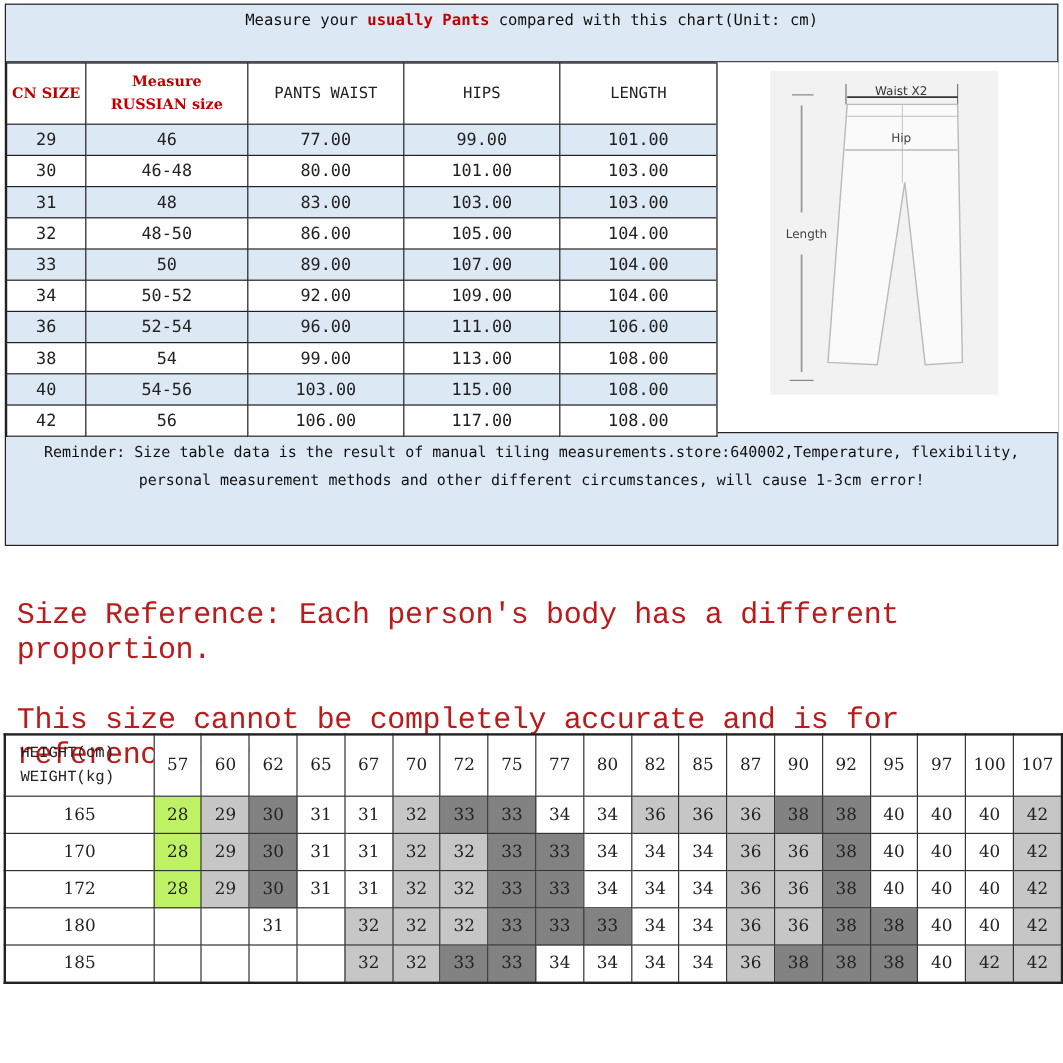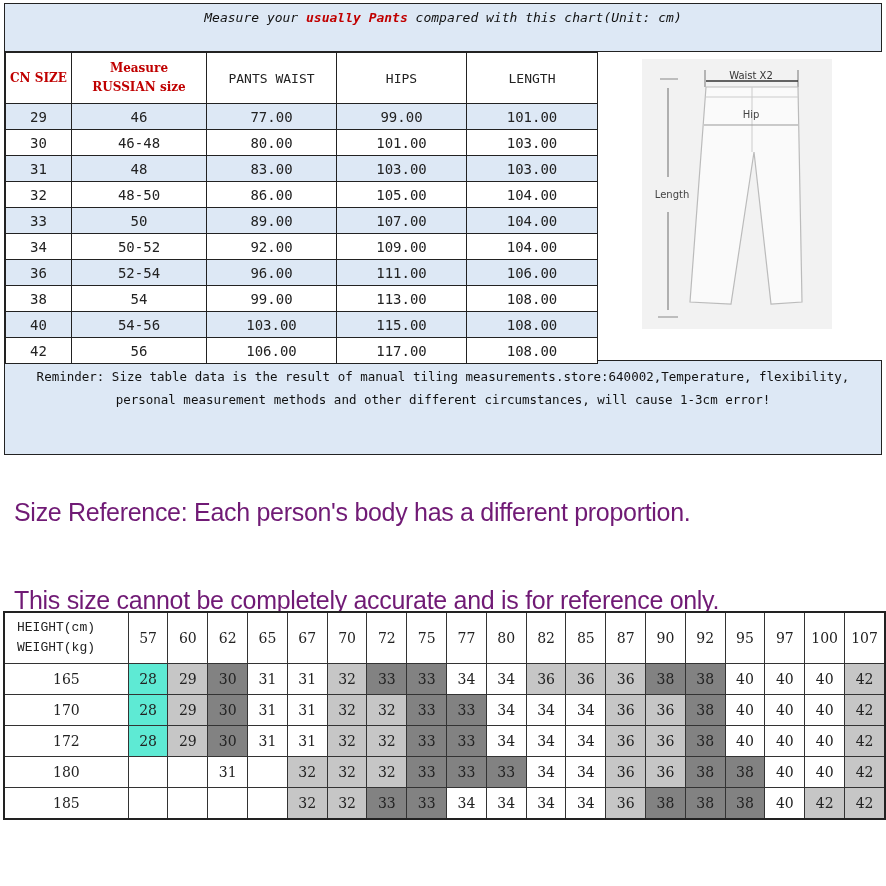--- a/index.html
+++ b/index.html
@@ -1,37 +1,37 @@
 <!DOCTYPE html>
 <html><head>
 <meta charset="utf-8">
 <style>
   html, body { margin:0; padding:0; background:#ffffff; }
   body { width:886px; height:886px; position:relative; overflow:hidden; font-family:"DejaVu Sans Mono", monospace; }
   .t1 { position:absolute; left:4px; top:3px; width:876px; border:1.5px solid #222; background:#dde8f5; }
-  .t1-head { height:48px; border-bottom:1.5px solid #222; text-align:center; font-size:13px; color:#111; line-height:22px; padding-top:3px; box-sizing:border-box;font-style:italic; }
+  .t1-head { height:48px; border-bottom:1.5px solid #222; text-align:center; font-size:13px; color:#111; line-height:22px; padding-top:3px; box-sizing:border-box; }
   .red { color:#c00000; font-weight:bold; }
   .t1-grid { position:relative; height:308px; }
   .t1-table { position:absolute; left:0; top:0; border-collapse:collapse; }
   .t1-table td { border:1px solid #222; text-align:center; font-size:14px; color:#222; padding:0; height:25px; }
   .t1-table tr.hdr td { height:50px; font-size:13px; }
   .t1-table tr.blue td { background:#dde8f5; }
   .t1-table tr.white td { background:#ffffff; }
   .hdr-red { color:#c00000; font-weight:bold; font-family:"DejaVu Serif", serif; font-size:12px; line-height:19px; }
   .diagram { position:absolute; left:592px; top:0; width:284px; height:308px; background:#fff; border-left:1px solid #222; }
   .t1-foot { border-top:1.5px solid #222; height:94px; text-align:center; font-size:12.5px; color:#111; line-height:23px; padding-top:4px; box-sizing:border-box; }
   .warn { color:#d00000; font-size:20px; font-family:"Liberation Sans Narrow","Liberation Sans", sans-serif; transform:scaleX(0.85); display:inline-block; margin-top:8px; letter-spacing:0.5px; }
-  .note { position:absolute; left:14px; font-family:Liberation Sans, sans-serif; font-size:25px; color:#701a75; letter-spacing:-0.3px; }
+  .note { position:absolute; left:14px; font-family:Liberation Mono, monospace; font-size:25px; color:#b91c1c; letter-spacing:-0.3px; }
   .t2 { position:absolute; left:3px; top:611px; border-collapse:collapse; border:2px solid #222; font-family:"DejaVu Serif", serif; }
   .t2 td { border:1px solid #333; text-align:center; font-size:14px; color:#222; padding:0; width:39px; height:30px; }
   .t2 td.rowh { width:111px; }
   .t2 tr.head td { height:50px; }
   .t2 td.corner { text-align:left; padding-left:12px; font-size:13px; line-height:20px; font-family:Liberation Mono, monospace; }
   .s0 { background:#ffffff; }
-  .s1 { background:#5eead4; }
+  .s1 { background:#bef264; }
   .s2 { background:#c6c6c6; }
   .s3 { background:#828282; }
 </style>
 </head>
 <body>
 
 <div class="t1">
   <div class="t1-head">
     <div>
       <span>Measure your </span><span class="red">usually Pants</span><span> compared with this chart(Unit: cm)</span>

